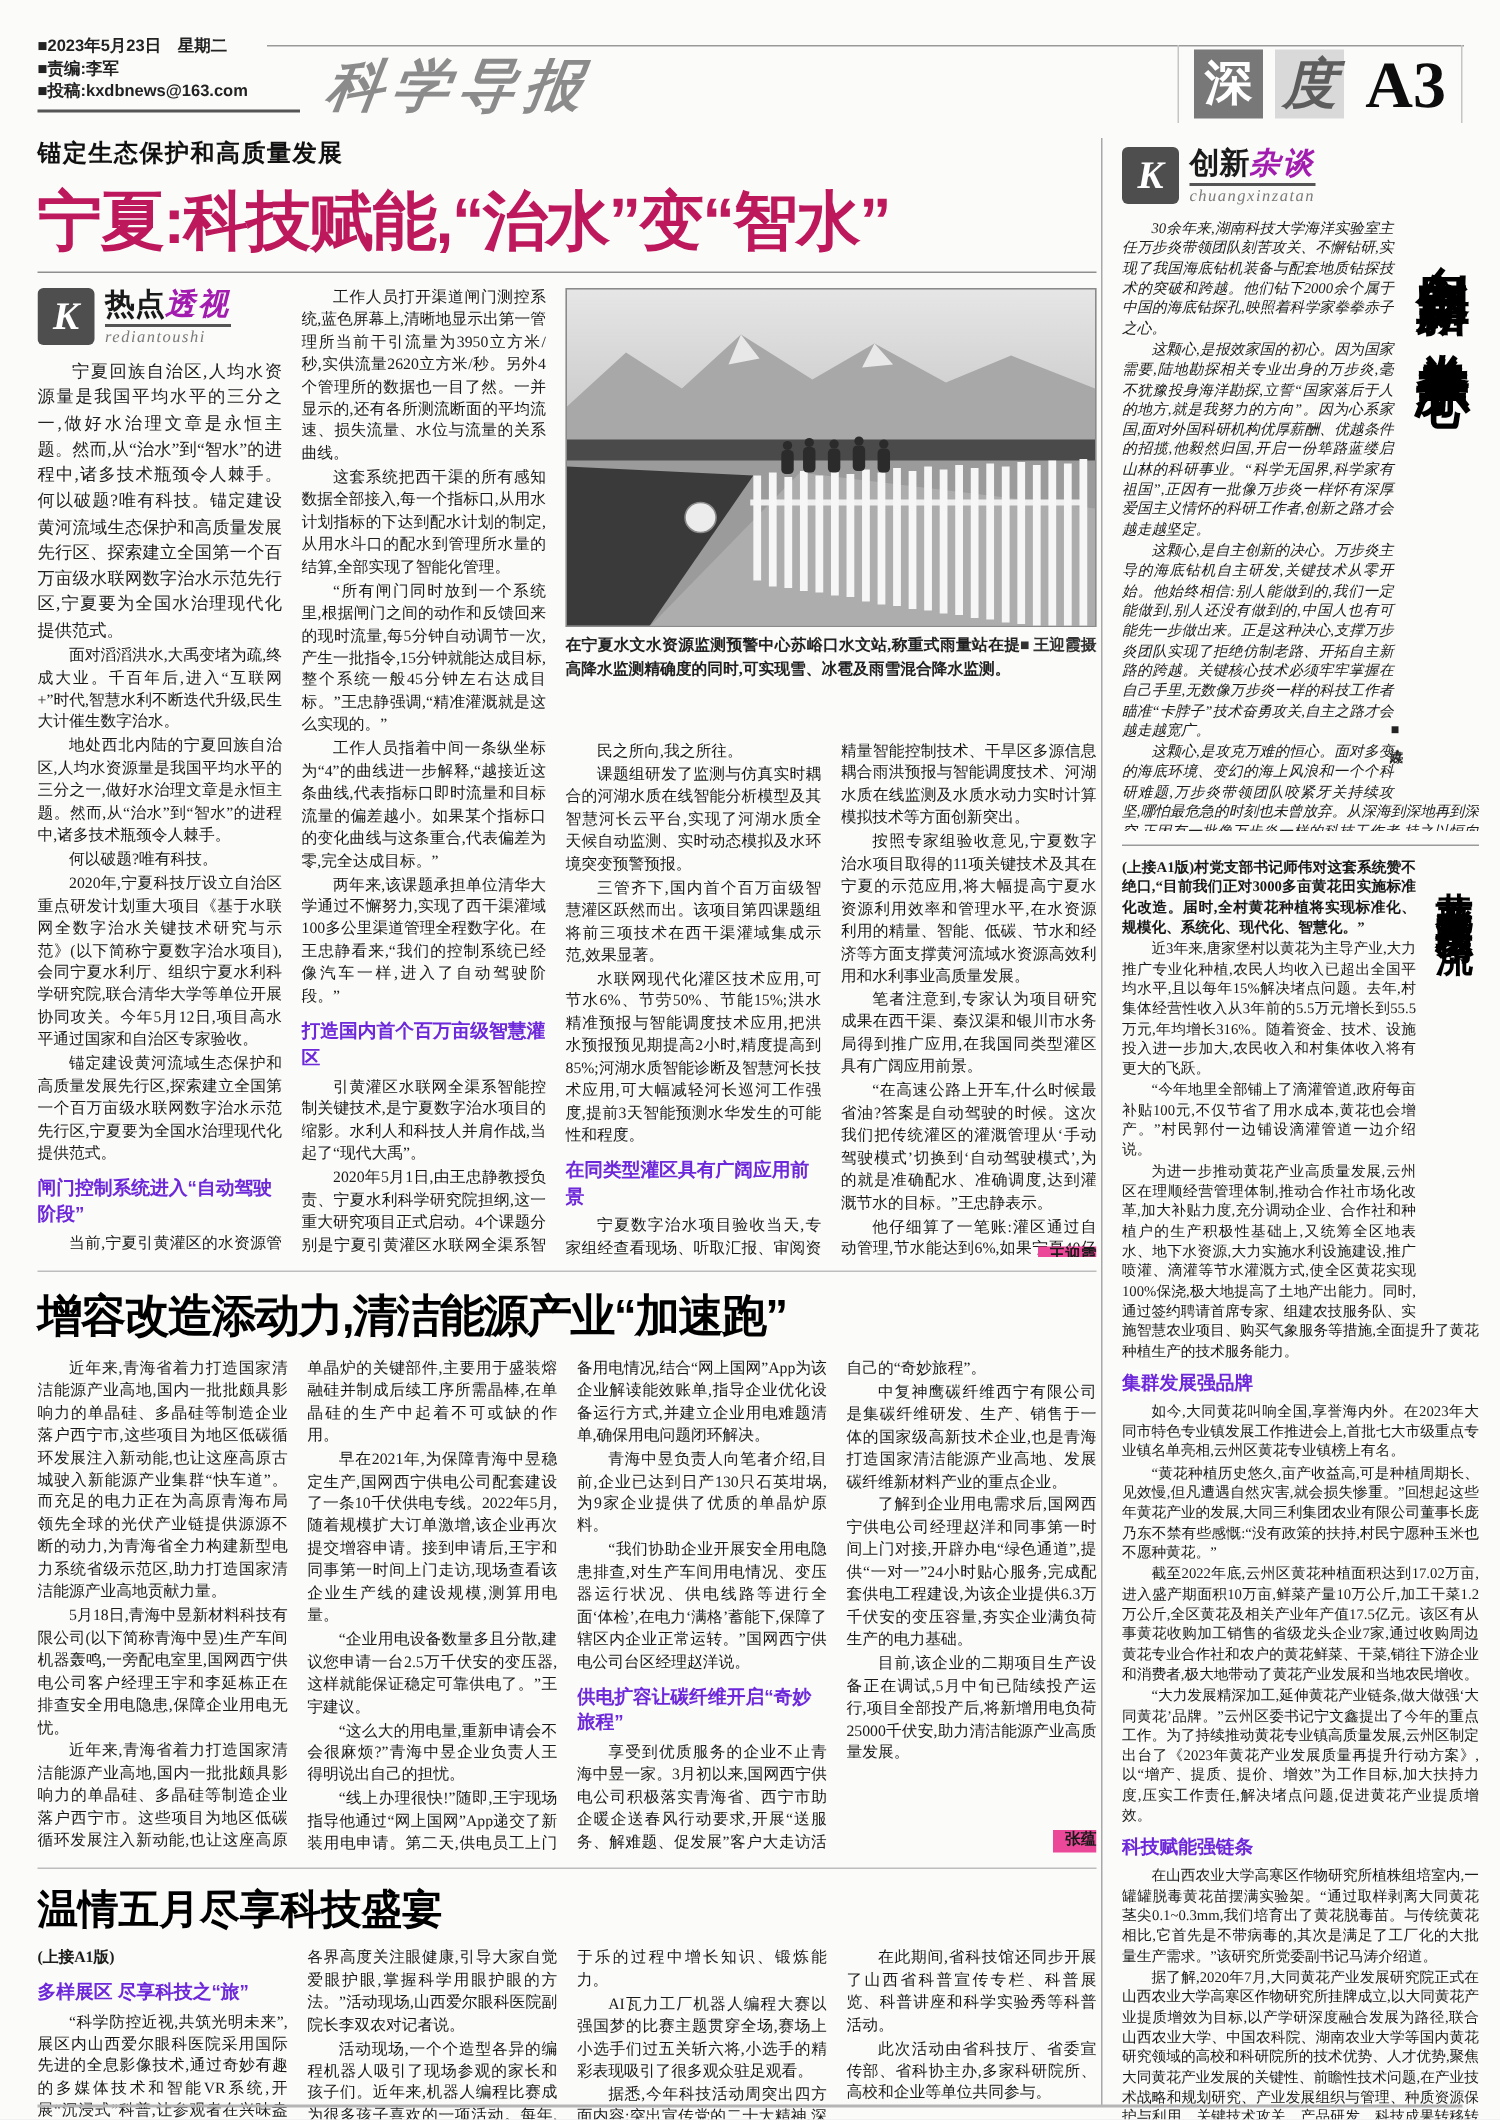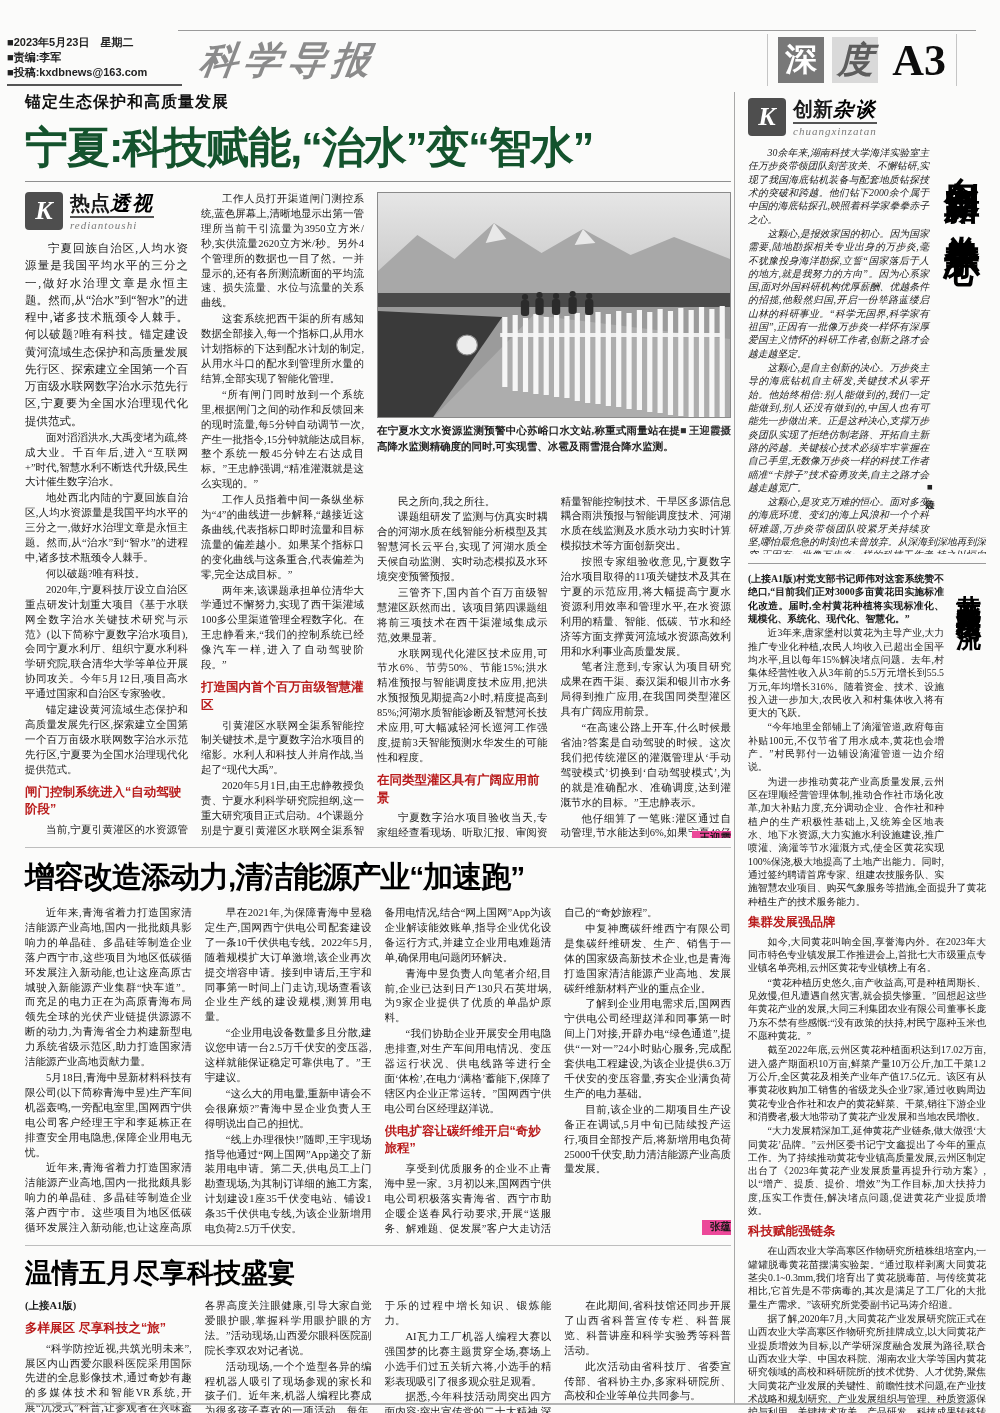--- a/index.html
+++ b/index.html
@@ -5,49 +5,49 @@
   * { box-sizing: border-box; margin: 0; padding: 0; }
   html,body { background:#e9e9e9; }
   .page {
     position: relative; width: 1000px; height: 1413px;
     margin: 0 auto; background: #fbfbfa; overflow: hidden;
     font-family: "Liberation Serif", "DejaVu Serif", serif;
     color: #1a1a1a;
   }
   
   .top-rule { position:absolute; left:178px; right:24px; top:30px; height:1px; background:#9a9a9a; }
-  .header { position:absolute; left:7px; top:24px; width:950px; height:62px; display:flex; align-items:flex-end; }
+  .header { position:absolute; left:25px; top:24px; width:950px; height:62px; display:flex; align-items:flex-start; }
   .meta { width:175px; border-bottom:2px solid #555; padding-bottom:4px; }
   .meta-line { font-family:"Liberation Sans","DejaVu Sans",sans-serif; font-size:11px; font-weight:bold; color:#222; line-height:15px; white-space:nowrap; }
   .masthead { font-size:38px; color:#8b8b8b; font-weight:bold; font-style:italic; letter-spacing:6px; transform:skewX(-8deg); margin:8px 0 0 18px; flex:1; }
   .edition { display:flex; align-items:center; gap:8px; margin-top:6px; padding:0 10px; border-left:1px solid #c5c5c5; border-right:1px solid #c5c5c5; height:52px; }
   .ed-box1 { width:46px; height:46px; background:#787878; color:#fff; display:flex; align-items:center; justify-content:center; font-size:32px; font-weight:bold; font-family:"Liberation Sans",sans-serif; }
   .ed-box2 { width:46px; height:46px; background:#d9d9d9; color:#5d5d5d; display:flex; align-items:center; justify-content:center; font-size:36px; font-style:italic; font-weight:bold; }
   .ed-page { font-size:44px; font-weight:bold; color:#0d0d0d; padding-left:6px; }
   
   .kicker { font-family:"Liberation Sans",sans-serif; font-size:16px; font-weight:bold; color:#111; letter-spacing:1px; }
-  h1.mainline { font-family:"Liberation Sans","DejaVu Sans",sans-serif; font-size:43px; font-weight:bold; letter-spacing:-1px; margin:6px 0 4px; color:#14532d; }
+  h1.mainline { font-family:"Liberation Sans","DejaVu Sans",sans-serif; font-size:43px; font-weight:bold; letter-spacing:-1px; margin:6px 0 4px; color:#be185d; }
   .hrule { height:1px; background:#8f8f8f; margin:4px 0 10px; }
   .hrule-light { height:1px; background:#bdbdbd; margin:9px 0; }
   .main-left { position:absolute; left:25px; top:92px; width:706px; }
   .body-row { display:flex; gap:13px; }
   .ncol { position:relative; overflow:hidden; font-size:10.5px; line-height:1.42; }
   .w163 { width:163px; flex:none; }
   .para { text-indent:2em; text-align:justify; margin:0 0 1px; }
   .para.cont { text-indent:0; }
   .para.lead { font-size:11.5px; line-height:1.5; color:#222; }
   .para.note { text-indent:0; font-weight:bold; }
   .para.sig { position:absolute; right:0; bottom:0; background:#ec4899; padding-left:8px; font-weight:bold; text-indent:0; }
-  h4.subhead { font-family:"Liberation Sans",sans-serif; font-size:12.5px; font-weight:bold; margin:6px 0 4px; color:#b91c1c; }
+  h4.subhead { font-family:"Liberation Sans",sans-serif; font-size:12.5px; font-weight:bold; margin:6px 0 4px; color:#6d28d9; }
   
   .klabel { display:flex; align-items:flex-start; margin-bottom:8px; }
   .kbox { width:38px; height:38px; background:#4e4e4e; border-radius:4px; color:#fff; font-size:26px; font-weight:bold; font-style:italic; display:flex; align-items:center; justify-content:center; flex:none; }
   .klabel-right { margin-left:7px; }
   .klabel-cn { font-family:"Liberation Sans",sans-serif; font-size:20px; font-weight:bold; color:#1a1a1a; line-height:22px; border-bottom:2px solid #555; padding-bottom:2px; }
-  .klabel-cn .script { color:#000000; font-family:"Liberation Serif",serif; font-style:italic; letter-spacing:2px; }
+  .klabel-cn .script { color:#a21caf; font-family:"Liberation Serif",serif; font-style:italic; letter-spacing:2px; }
   .klabel-en { font-size:11px; font-style:italic; color:#7a7a7a; letter-spacing:1px; line-height:14px; }
   .photo-frame { width:339px; height:226px; border:1px solid #8a8a8a; overflow:hidden; background:#cfcfcf; }
   .caption { font-size:10.5px; line-height:1.5; margin:5px 0 8px; text-align:justify; font-weight:bold; color:#222; }
   .caption .credit { float:right; white-space:nowrap; color:#333; }
   
   .v-divider { position:absolute; left:734px; top:92px; width:1px; height:1312px; background:#a8a8a8; }
   .sidebar { position:absolute; left:748px; top:98px; width:238px; }
   .sb-article { position:relative; overflow:hidden; font-size:9.8px; line-height:1.36; }
   .sb1 { height:408px; font-style:italic; }
   .sb2 { height:846px; }
@@ -213,20 +213,21 @@
     <div class="body-row h330">
       <div class="ncol h330" style="flex:1">
           <div>
             <p class="para">近年来,青海省着力打造国家清洁能源产业高地,国内一批批颇具影响力的单晶硅、多晶硅等制造企业落户西宁市,这些项目为地区低碳循环发展注入新动能,也让这座高原古城驶入新能源产业集群“快车道”。而充足的电力正在为高原青海布局领先全球的光伏产业链提供源源不断的动力,为青海省全力构建新型电力系统省级示范区,助力打造国家清洁能源产业高地贡献力量。</p>
             <p class="para">5月18日,青海中昱新材料科技有限公司(以下简称青海中昱)生产车间机器轰鸣,一旁配电室里,国网西宁供电公司客户经理王宇和李延栋正在排查安全用电隐患,保障企业用电无忧。</p>
             <p class="para">近年来,青海省着力打造国家清洁能源产业高地,国内一批批颇具影响力的单晶硅、多晶硅等制造企业落户西宁市。这些项目为地区低碳循环发展注入新动能,也让这座高原古城驶入新能源产业“快车道”。而充足的电力正在为高原青海布局领先全球的光伏产业链提供源源不断的动力,为青海省全力构建新型电力系统省级示范区,助力打造国家清洁能源产业高地贡献力量。</p>
           </div>
         </div>
       <div class="ncol h330" style="flex:1">
           <div>
+            <p class="para cont">单晶炉的关键部件,主要用于盛装熔融硅并制成后续工序所需晶棒,在单晶硅的生产中起着不可或缺的作用。</p>
             <p class="para">早在2021年,为保障青海中昱稳定生产,国网西宁供电公司配套建设了一条10千伏供电专线。2022年5月,随着规模扩大订单激增,该企业再次提交增容申请。接到申请后,王宇和同事第一时间上门走访,现场查看该企业生产线的建设规模,测算用电量。</p>
             <p class="para">“企业用电设备数量多且分散,建议您申请一台2.5万千伏安的变压器,这样就能保证稳定可靠供电了。”王宇建议。</p>
             <p class="para">“这么大的用电量,重新申请会不会很麻烦?”青海中昱企业负责人王得明说出自己的担忧。</p>
             <p class="para">“线上办理很快!”随即,王宇现场指导他通过“网上国网”App递交了新装用电申请。第二天,供电员工上门勘查现场,为其制订详细的施工方案,计划建设1座35千伏变电站、铺设1条35千伏供电专线,为该企业新增用电负荷2.5万千伏安。</p>
           </div>
         </div>
       <div class="ncol h330" style="flex:1">
           <div>
             <p class="para cont">备用电情况,结合“网上国网”App为该企业解读能效账单,指导企业优化设备运行方式,并建立企业用电难题清单,确保用电问题闭环解决。</p>
             <p class="para">青海中昱负责人向笔者介绍,目前,企业已达到日产130只石英坩埚,为9家企业提供了优质的单晶炉原料。</p>

